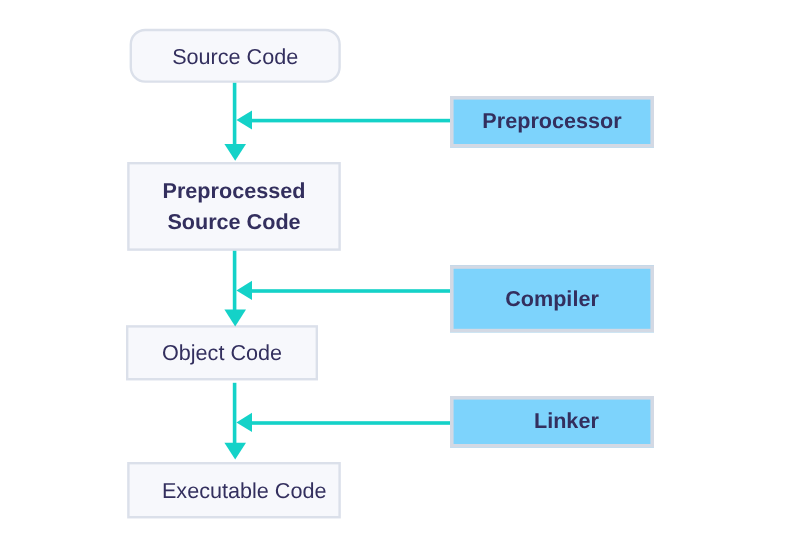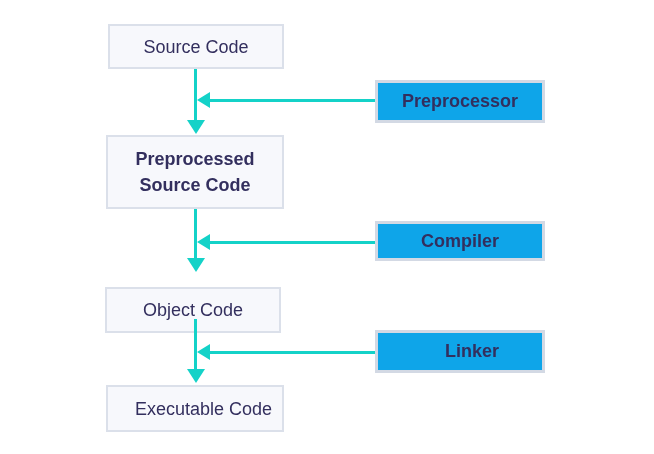--- a/index.html
+++ b/index.html
@@ -23,42 +23,42 @@
     color:var(--text,#332f5e);
     font-size:18px;
     font-weight:500;
     display:flex;
     align-items:center;
     justify-content:center;
     text-align:center;
     line-height:26px;
   }
   .flow-box.bold{font-weight:700;}
-  #flow-0{left:108px;top:24px;width:176px;height:45px;}
+  #flow-0{left:108px;top:24px;width:176px;height:45px;border-radius:13px;}
   #flow-1{left:106px;top:135px;width:178px;height:74px;padding:0 14px;text-align:center;}
-  #flow-2{left:105px;top:287px;width:176px;height:46px;}
+  #flow-2{left:105px;top:271px;width:160px;height:46px;}
   #flow-3{left:106px;top:385px;width:178px;height:47px;padding-left:17px;}
   
   .stage-box{
     position:absolute;
     box-sizing:border-box;
     left:375px;
     width:170px;
-    background:#0ea5e9;
+    background:#7dd3fc;
     border:3px solid var(--stage-border,#d3d9e4);
     color:var(--text,#332f5e);
     font-size:18px;
     font-weight:700;
     display:flex;
     align-items:center;
     justify-content:center;
     text-align:center;
   }
   #stage-0{top:80px;height:43px;}
-  #stage-1{top:221px;height:40px;}
+  #stage-1{top:221px;height:56px;}
   #stage-2{top:330px;height:43px;padding-left:24px;}
   
   .line-v{
     position:absolute;
     left:194px;
     width:3px;
     background:var(--accent,#14d2c8);
   }
   .arrow-down{
     position:absolute;

